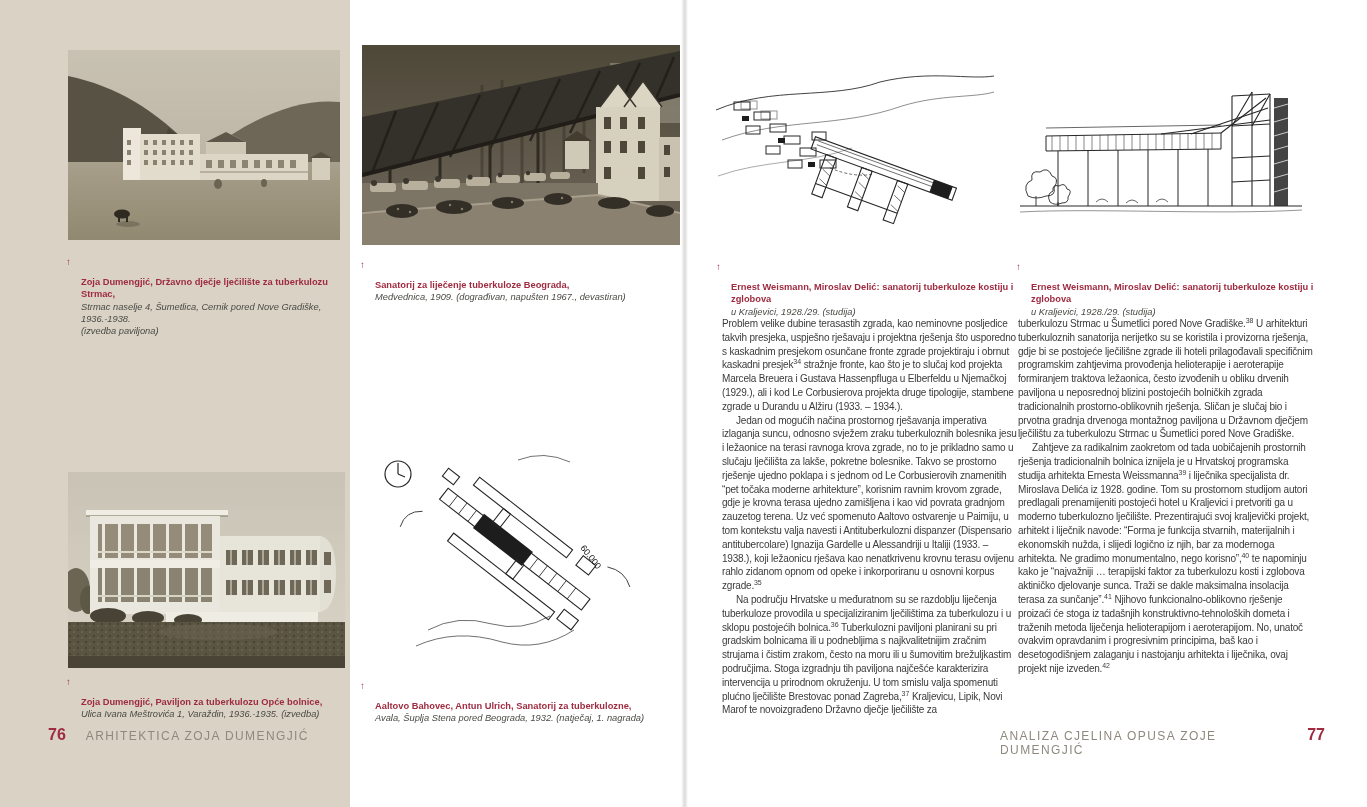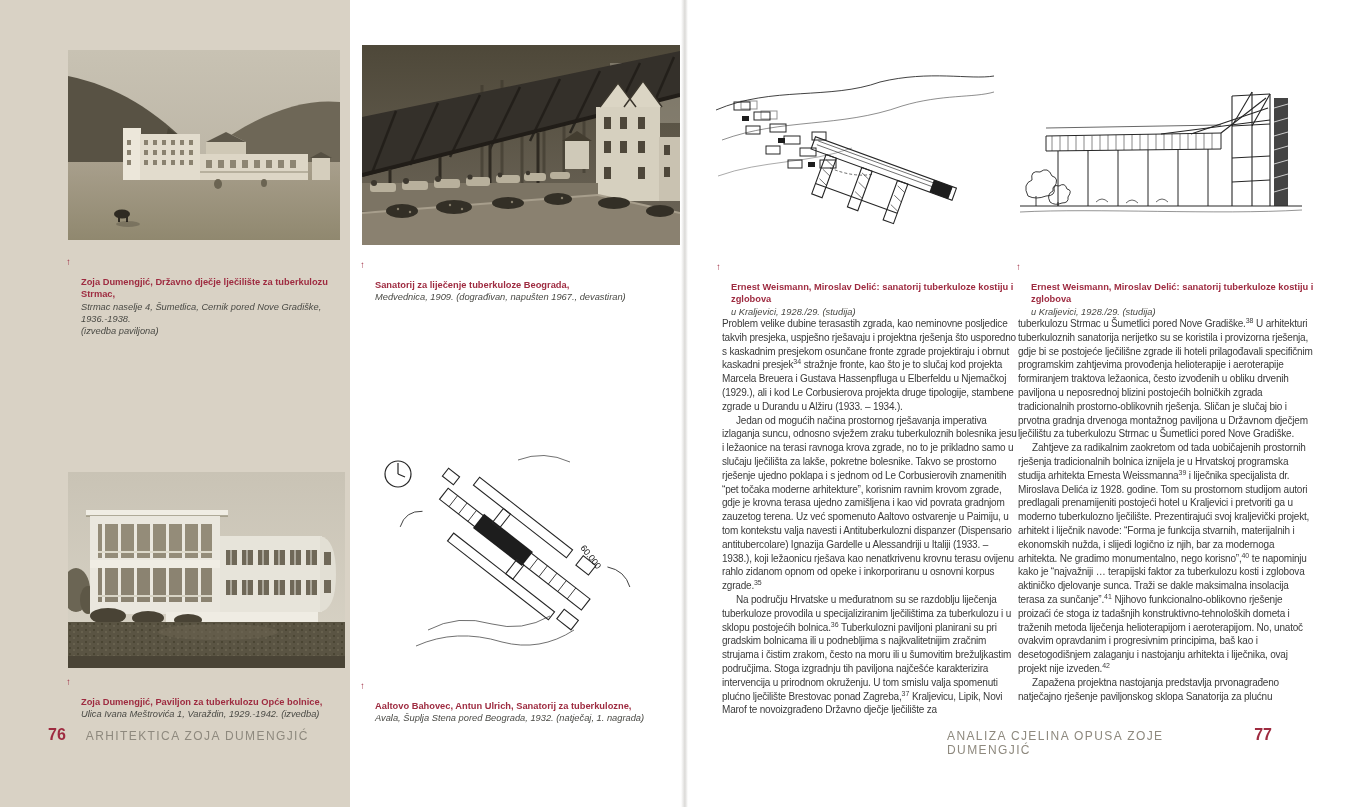--- a/index.html
+++ b/index.html
@@ -451,21 +451,21 @@
     <div>
       <div class="cap-title">Sanatorij za liječenje tuberkuloze Beograda,</div>
       <div class="cap-detail">Medvednica, 1909. (dograđivan, napušten 1967., devastiran)</div>
     </div>
   </div>
 
   <div class="caption" style="left:66px;top:676px;width:288px;">
     <span class="cap-arrow">↑</span>
     <div>
       <div class="cap-title">Zoja Dumengjić, Paviljon za tuberkulozu Opće bolnice,</div>
-      <div class="cap-detail">Ulica Ivana Meštrovića 1, Varaždin, 1929.-1942. (izvedba)</div>
+      <div class="cap-detail">Ulica Ivana Meštrovića 1, Varaždin, 1936.-1935. (izvedba)</div>
     </div>
   </div>
 
   <div class="caption" style="left:360px;top:680px;width:312px;">
     <span class="cap-arrow">↑</span>
     <div>
       <div class="cap-title">Aaltovo Bahovec, Antun Ulrich, Sanatorij za tuberkulozne,</div>
       <div class="cap-detail">Avala, Šuplja Stena pored Beograda, 1932. (natječaj, 1. nagrada)</div>
     </div>
   </div>
@@ -487,24 +487,23 @@
   </div>
 
   <div class="bodycol" style="left:722px;top:317px;">
       <p>Problem velike dubine terasastih zgrada, kao neminovne posljedice takvih presjeka, uspješno rješavaju i projektna rješenja što usporedno s kaskadnim presjekom osunčane fronte zgrade projektiraju i obrnut kaskadni presjek<sup>34</sup> stražnje fronte, kao što je to slučaj kod projekta Marcela Breuera i Gustava Hassenpfluga u Elberfeldu u Njemačkoj (1929.), ali i kod Le Corbusierova projekta druge tipologije, stambene zgrade u Durandu u Alžiru (1933. – 1934.).</p>
       <p class="ind">Jedan od mogućih načina prostornog rješavanja imperativa izlaganja suncu, odnosno svježem zraku tuberkuloznih bolesnika jesu i ležaonice na terasi ravnoga krova zgrade, no to je prikladno samo u slučaju lječilišta za lakše, pokretne bolesnike. Takvo se prostorno rješenje ujedno poklapa i s jednom od Le Corbusierovih znamenitih “pet točaka moderne arhitekture”, korisnim ravnim krovom zgrade, gdje je krovna terasa ujedno zamišljena i kao vid povrata gradnjom zauzetog terena. Uz već spomenuto Aaltovo ostvarenje u Paimiju, u tom kontekstu valja navesti i Antituberkulozni dispanzer (Dispensario antitubercolare) Ignazija Gardelle u Alessandriji u Italiji (1933. – 1938.), koji ležaonicu rješava kao nenatkrivenu krovnu terasu ovijenu rahlo zidanom opnom od opeke i inkorporiranu u osnovni korpus zgrade.<sup>35</sup></p>
       <p class="ind">Na području Hrvatske u međuratnom su se razdoblju liječenja tuberkuloze provodila u specijaliziranim lječilištima za tuberkulozu i u sklopu postojećih bolnica.<sup>36</sup> Tuberkulozni paviljoni planirani su pri gradskim bolnicama ili u podnebljima s najkvalitetnijim zračnim strujama i čistim zrakom, često na moru ili u šumovitim brežuljkastim područjima. Stoga izgradnju tih paviljona najčešće karakterizira intervencija u prirodnom okruženju. U tom smislu valja spomenuti plućno lječilište Brestovac ponad Zagreba,<sup>37</sup> Kraljevicu, Lipik, Novi Marof te novoizgrađeno Državno dječje lječilište za</p>
     </div>
   <div class="bodycol" style="left:1018px;top:317px;">
       <p>tuberkulozu Strmac u Šumetlici pored Nove Gradiške.<sup>38</sup> U arhitekturi tuberkuloznih sanatorija nerijetko su se koristila i provizorna rješenja, gdje bi se postojeće lječilišne zgrade ili hoteli prilagođavali specifičnim programskim zahtjevima provođenja helioterapije i aeroterapije formiranjem traktova ležaonica, često izvođenih u obliku drvenih paviljona u neposrednoj blizini postojećih bolničkih zgrada tradicionalnih prostorno-oblikovnih rješenja. Sličan je slučaj bio i prvotna gradnja drvenoga montažnog paviljona u Državnom dječjem lječilištu za tuberkulozu Strmac u Šumetlici pored Nove Gradiške.</p>
       <p class="ind">Zahtjeve za radikalnim zaokretom od tada uobičajenih prostornih rješenja tradicionalnih bolnica iznijela je u Hrvatskoj programska studija arhitekta Ernesta Weissmanna<sup>39</sup> i liječnika specijalista dr. Miroslava Delića iz 1928. godine. Tom su prostornom studijom autori predlagali prenamijeniti postojeći hotel u Kraljevici i pretvoriti ga u moderno tuberkulozno lječilište. Prezentirajući svoj kraljevički projekt, arhitekt i liječnik navode: “Forma je funkcija stvarnih, materijalnih i ekonomskih nužda, i slijedi logično iz njih, bar za modernoga arhitekta. Ne gradimo monumentalno, nego korisno”,<sup>40</sup> te napominju kako je “najvažniji … terapijski faktor za tuberkulozu kosti i zglobova aktiničko djelovanje sunca. Traži se dakle maksimalna insolacija terasa za sunčanje”.<sup>41</sup> Njihovo funkcionalno-oblikovno rješenje proizaći će stoga iz tadašnjih konstruktivno-tehnoloških dometa i traženih metoda liječenja helioterapijom i aeroterapijom. No, unatoč ovakvim opravdanim i progresivnim principima, baš kao i desetogodišnjem zalaganju i nastojanju arhitekta i liječnika, ovaj projekt nije izveden.<sup>42</sup></p>
-      <p class="ind">Zapažena projektna nastojanja predstavlja prvonagrađeno natječajno rješenje paviljonskog sklopa Sanatorija za plućnu</p>
     </div>
 
   <div class="footer" style="left:48px;top:726px;">
     <span class="page-num">76</span>
     <span class="footer-title">ARHITEKTICA ZOJA DUMENGJIĆ</span>
   </div>
-  <div class="footer footer-right" style="left:947px;top:726px;width:325px;gap:29px;">
+  <div class="footer footer-right" style="left:1000px;top:726px;width:325px;gap:29px;">
     <span class="footer-title">ANALIZA CJELINA OPUSA ZOJE DUMENGJIĆ</span>
     <span class="page-num">77</span>
   </div>
 </div>
 
 </body></html>

